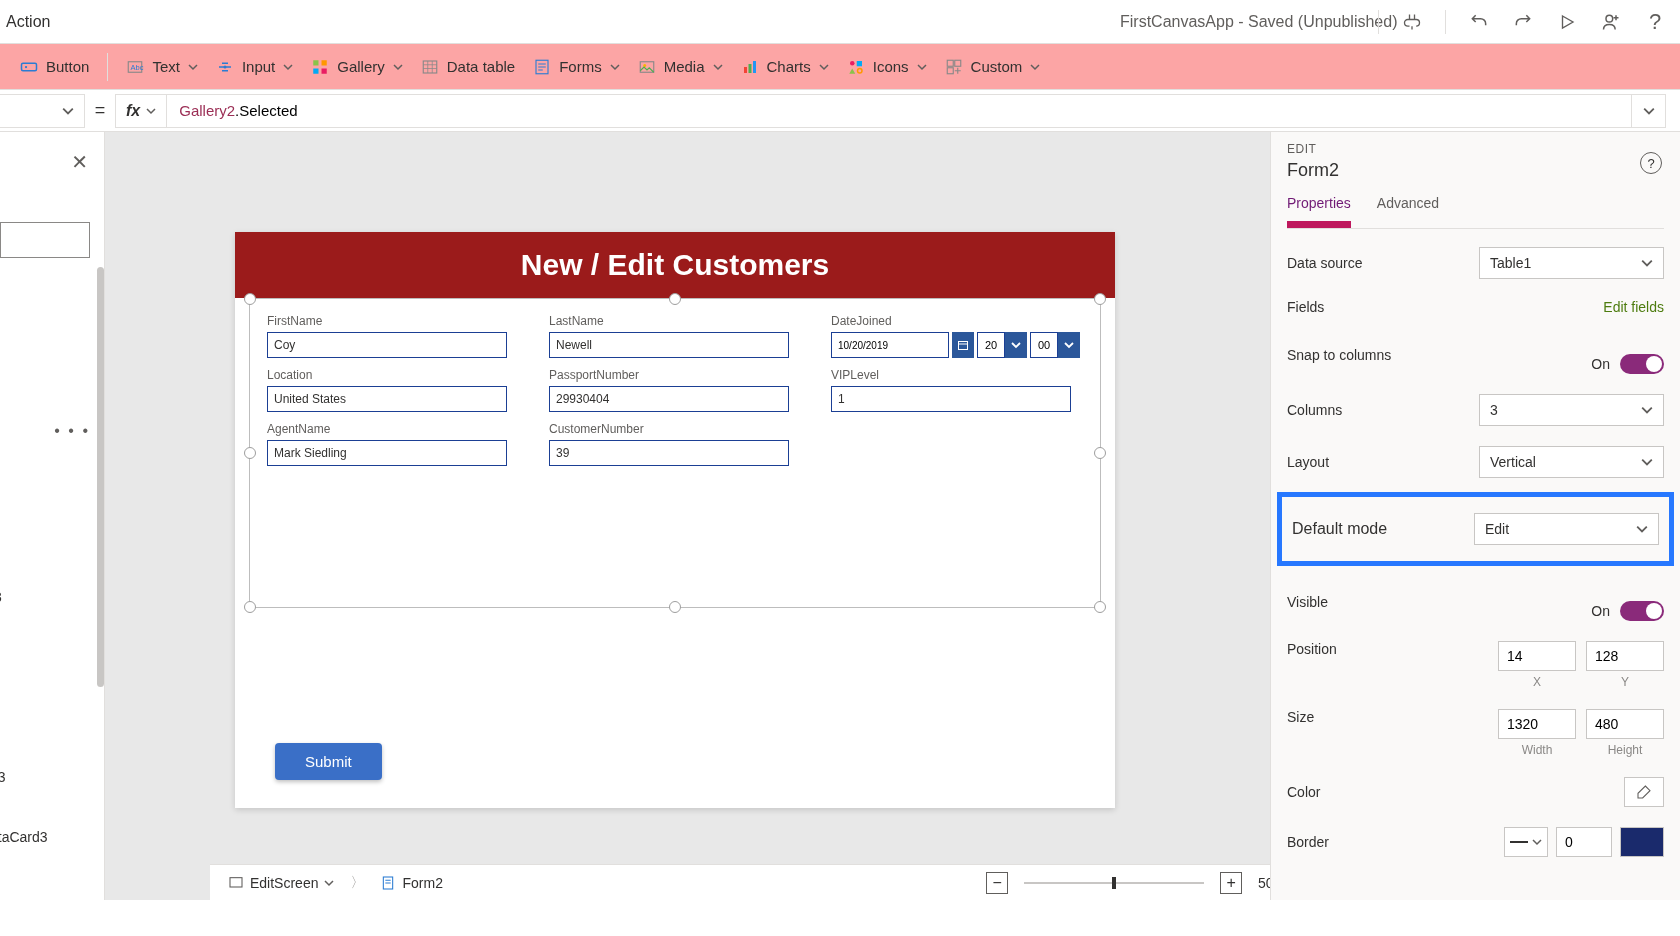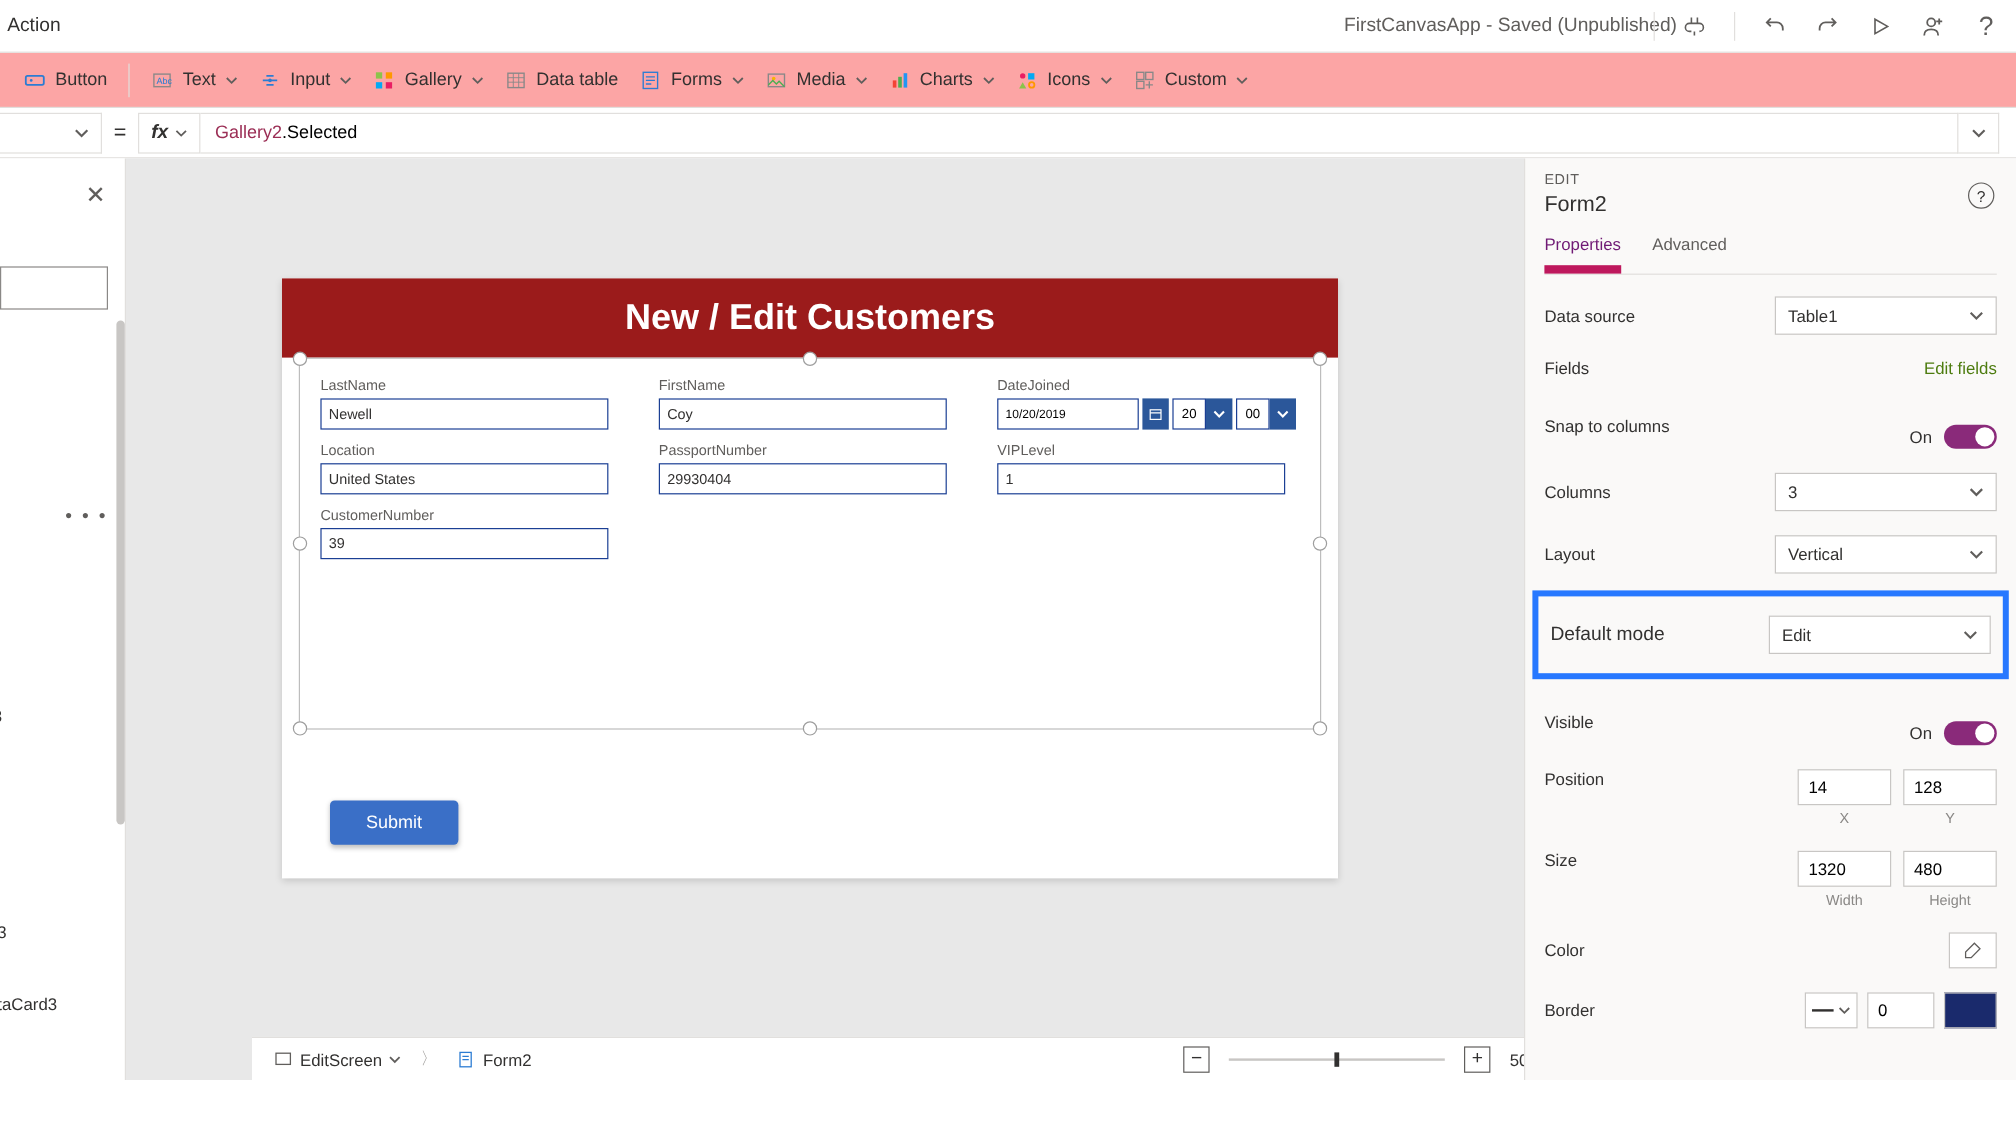--- a/index.html
+++ b/index.html
@@ -35,21 +35,21 @@
 
 .left-panel { width: 105px; border-right: 1px solid #e1dfdd; position: relative; background: #fff; }
 .close-x { position: absolute; right: 16px; top: 18px; font-size: 20px; color: #605e5c; cursor: pointer; }
 .tree-box { position: absolute; top: 90px; left: 0; width: 90px; height: 36px; border: 1px solid #8a8886; }
 .tree-scroll { position: absolute; top: 135px; right: 0; width: 7px; height: 420px; background: #c8c6c4; border-radius: 4px; }
 .tree-labels { position: absolute; top: 435px; left: -10px; font-size: 14px; color: #323130; line-height: 60px; }
 .tree-dots { position: absolute; top: 290px; right: 14px; color: #605e5c; letter-spacing: 2px; cursor: pointer; }
 
 
 .canvas-area { flex: 1; background: #e8e8e8; position: relative; }
-.canvas { position: absolute; left: 130px; top: 100px; width: 880px; height: 500px; background: #fff; box-shadow: 0 2px 6px rgba(0,0,0,.15); }
+.canvas { position: absolute; left: 130px; top: 100px; width: 880px; height: 576px; background: #fff; box-shadow: 0 2px 6px rgba(0,0,0,.15); }
 .form-header { background: #9b1b1b; color: #fff; text-align: center; font-weight: 700; font-size: 30px; padding: 16px 0; }
 .form-body { position: relative; height: 310px; }
 .selection-box { position: absolute; left: 14px; top: 0; right: 14px; height: 310px; border: 1px solid #bdbdbd; }
 .sel-handle { position: absolute; width: 12px; height: 12px; background: #fff; border: 1px solid #9e9e9e; border-radius: 50%; }
 .sel-handle.tl { left: -6px; top: -6px; }
 .sel-handle.tc { left: 50%; margin-left: -6px; top: -6px; }
 .sel-handle.tr { right: -6px; top: -6px; }
 .sel-handle.bl { left: -6px; bottom: -6px; }
 .sel-handle.bc { left: 50%; margin-left: -6px; bottom: -6px; }
 .sel-handle.br { right: -6px; bottom: -6px; }
@@ -328,26 +328,26 @@
           <div class="sel-handle tc"></div>
           <div class="sel-handle tr"></div>
           <div class="sel-handle ml"></div>
           <div class="sel-handle mr"></div>
           <div class="sel-handle bl"></div>
           <div class="sel-handle bc"></div>
           <div class="sel-handle br"></div>
         </div>
         <div class="form-grid">
           <div>
+            <div class="field-label">FirstName</div>
+            <input class="field-input" value="Coy" style="">
+          </div>
+          <div>
             <div class="field-label">LastName</div>
             <input class="field-input" value="Newell" style="">
-          </div>
-          <div>
-            <div class="field-label">FirstName</div>
-            <input class="field-input" value="Coy" style="">
           </div>
           <div>
             <div class="field-label">DateJoined</div>
             <div class="date-wrap">
               <input class="date-main" value="10/20/2019" style="">
               <div class="date-cal">
                   <svg width="12" height="12" viewBox="0 0 24 24" fill="#fff">
                     <rect x="3" y="5" width="18" height="16" fill="none" stroke="#fff" stroke-width="2"></rect>
                     <path d="M3 10h18" stroke="#fff" stroke-width="2"></path>
                   </svg>
@@ -376,20 +376,24 @@
           </div>
           <div>
             <div class="field-label">PassportNumber</div>
             <input class="field-input" value="29930404" style="">
           </div>
           <div>
             <div class="field-label">VIPLevel</div>
             <input class="field-input" value="1" style="">
           </div>
           <div>
+            <div class="field-label">AgentName</div>
+            <input class="field-input" value="Mark Siedling" style="">
+          </div>
+          <div>
             <div class="field-label">CustomerNumber</div>
             <input class="field-input" value="39" style="">
           </div>
         </div>
       </div>
       <button class="submit-btn">Submit</button>
     </div>
 
     <div class="bottom-bar">
       <div class="bc-item">

